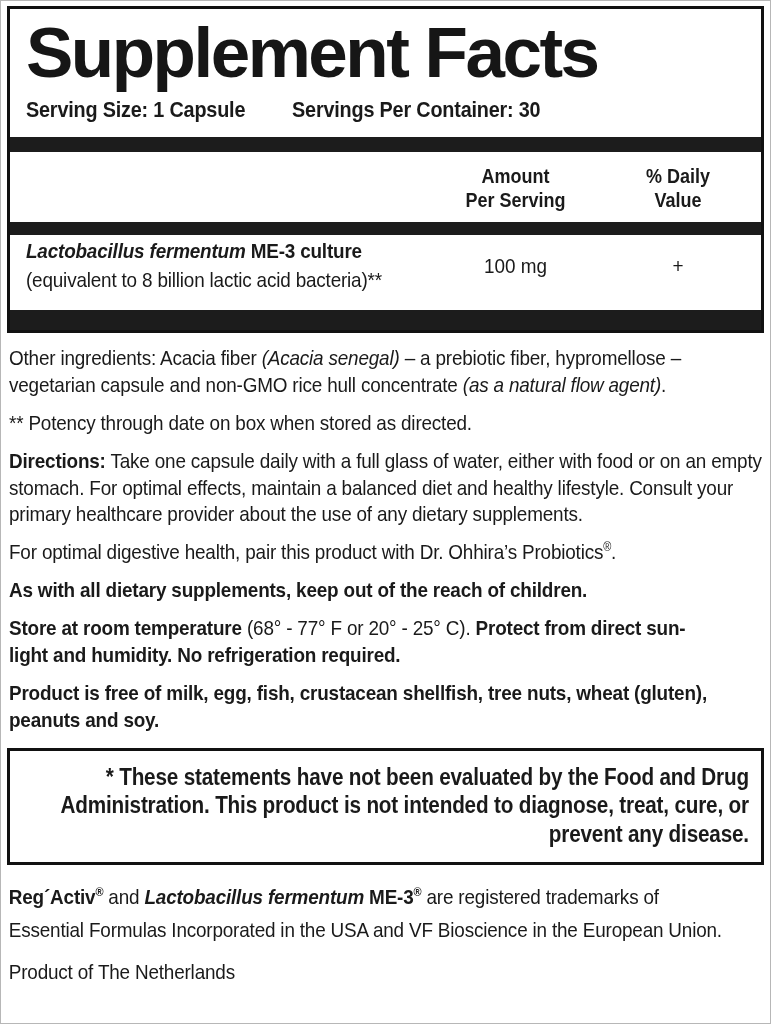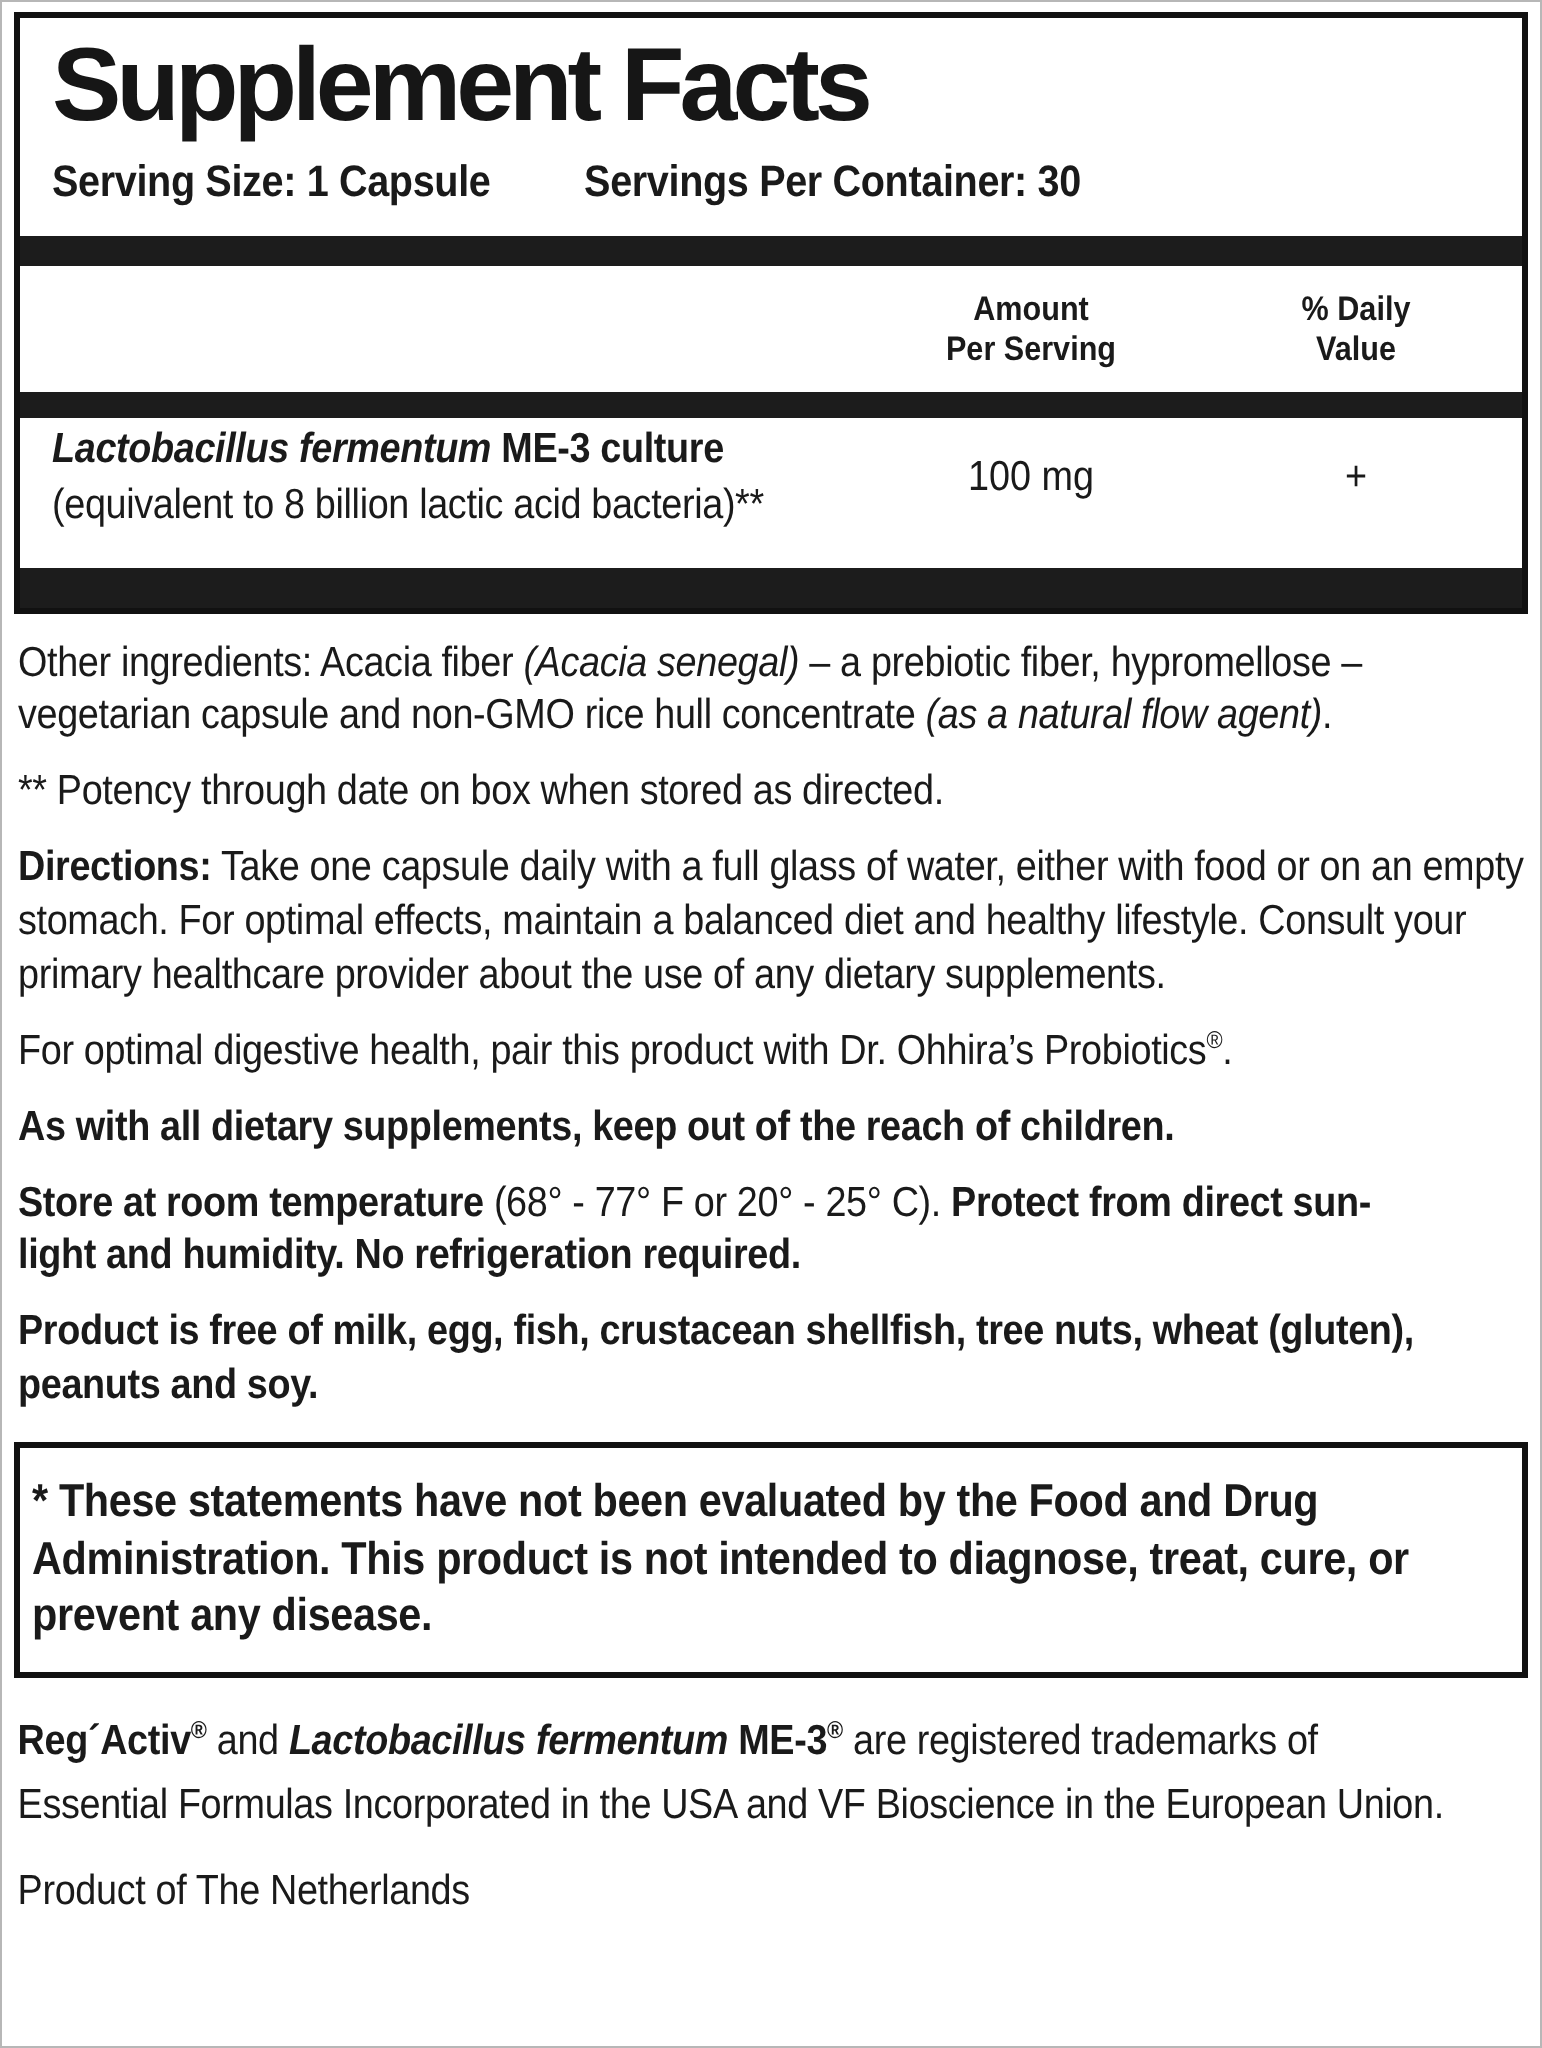--- a/index.html
+++ b/index.html
@@ -22,21 +22,21 @@
   .condc{transform:scaleX(.9);transform-origin:50% 50%;}
 
   
   .facts-box{
     border:3px solid #111;
     background:#fff;
   }
   .facts-head{padding:8px 16px 0 16px;}
   .facts-title{
     margin:0;
-    font-size:52px;
+    font-size:71px;
     line-height:1.02;
     font-weight:bold;
     letter-spacing:-2.5px;
     color:#161616;
     white-space:nowrap;
   }
   .serving-row{
     display:flex;
     gap:52px;
     margin:8px 0 0 0;
@@ -48,21 +48,21 @@
   }
   .bar{background:#1c1c1c;width:100%;}
   .bar-1{height:15px;}
   .bar-2{height:13px;}
   .bar-3{height:20px;}
 
   .header-row{
     display:flex;
     align-items:flex-end;
     padding:12px 8px 10px 16px;
-    font-size:17px;
+    font-size:20px;
     font-weight:bold;
     line-height:1.2;
     text-align:center;
   }
   .col-spacer{flex:1;}
   .col-amount{width:175px;text-align:center;}
   .col-dv{width:150px;text-align:center;}
 
   .ingredient-row{
     display:flex;
@@ -92,21 +92,21 @@
   }
   .b{font-weight:bold;}
   .i{font-style:italic;}
   sup{font-size:58%;vertical-align:super;line-height:0;}
 
   
   .disclaimer-box{
     border:3px solid #111;
     margin:14px 0 0 0;
     padding:12px 14px 14px 6px;
-    text-align:left;
+    text-align:right;
   }
   .disclaimer-text{
     font-size:23px;
     font-weight:bold;
     line-height:1.24;
     letter-spacing:-.2px;
     margin:0 auto;
   }
 
   

